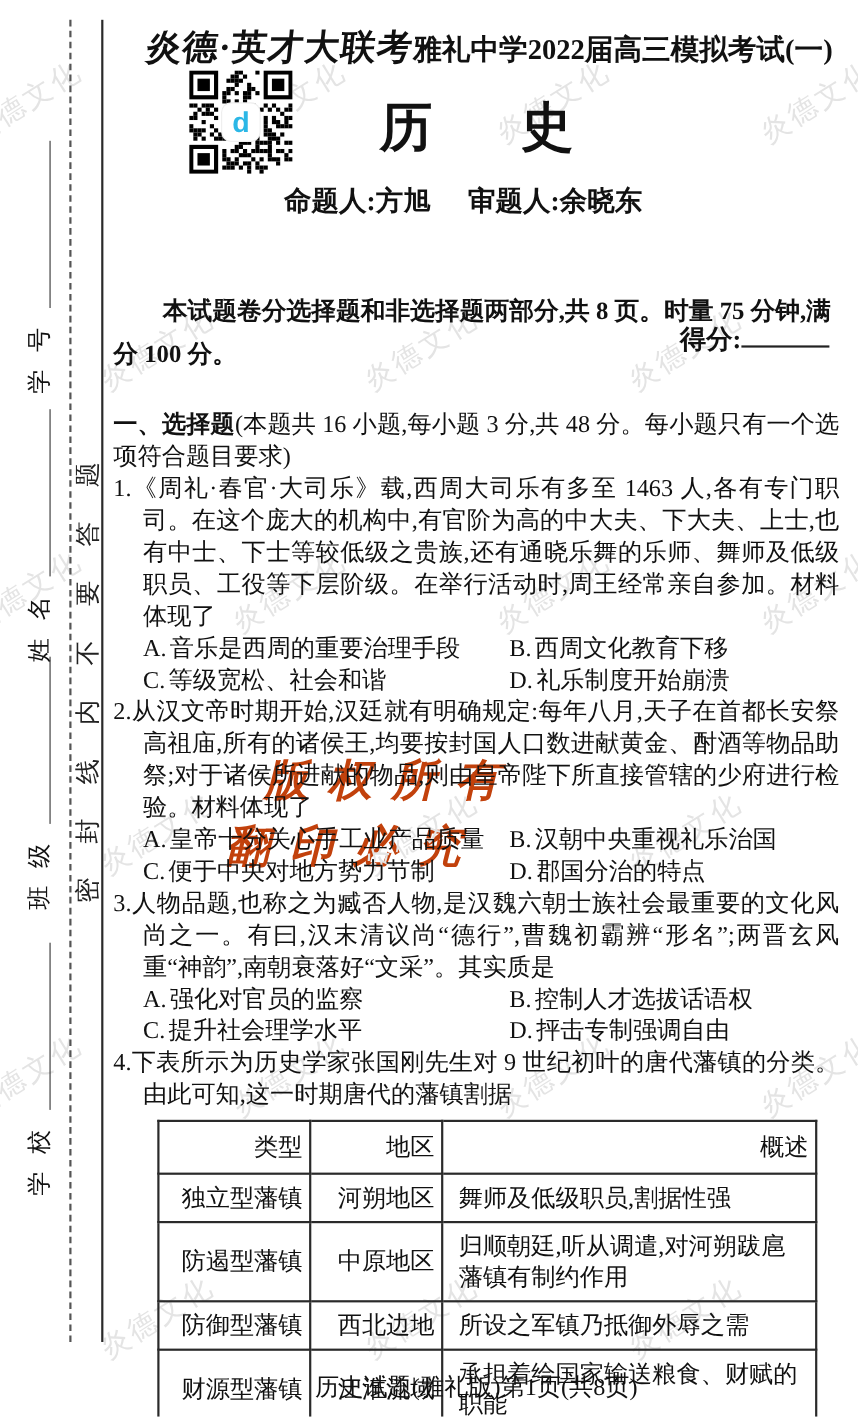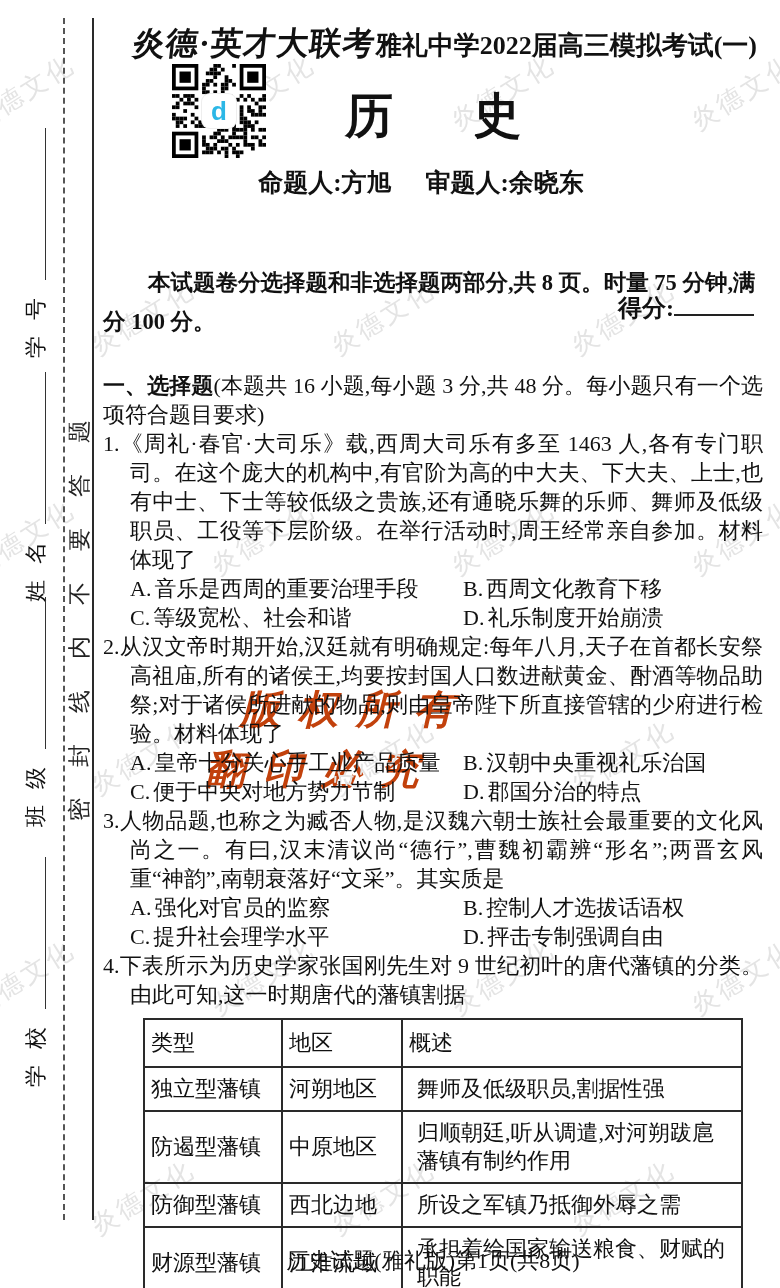--- a/index.html
+++ b/index.html
@@ -57,21 +57,21 @@
   .score-line { display:inline-block; width:80px; border-bottom:2px solid #222; height:20px; }
   
   .main { position:absolute; left:103px; top:371px; width:660px; font-size:22px; line-height:29px; z-index:2; }
   .section-head { margin:0; text-align:justify; }
   .section-title { font-weight:bold; }
   .stem { margin:0; padding-left:27px; text-indent:-27px; text-align:justify; }
   .options { display:grid; grid-template-columns:333px 1fr; margin-left:27px; }
   .okey { margin-right:3px; }
   
   .ztable { border-collapse:collapse; margin:9px 0 7px 40px; width:600px; font-size:22px; line-height:28px; }
-  .ztable th, .ztable td { border:2px solid #2a2a2a; font-weight:normal; text-align:left; padding:7px 6px; }
+  .ztable th, .ztable td { border:2px solid #2a2a2a; font-weight:normal; text-align:right; padding:7px 6px; }
   .ztable th { padding:9px 6px; }
   .ztable .c-type { width:124px; }
   .ztable .c-area { width:106px; }
   .ztable td.c-desc, .ztable td:nth-child(3) { text-align:left; padding-left:14px; padding-right:10px; }
   
   .footer { position:absolute; left:103px; top:1246px; width:660px; display:flex; justify-content:center; 
             font-size:22px; z-index:2; }
 </style>
 </head>
 <body>

